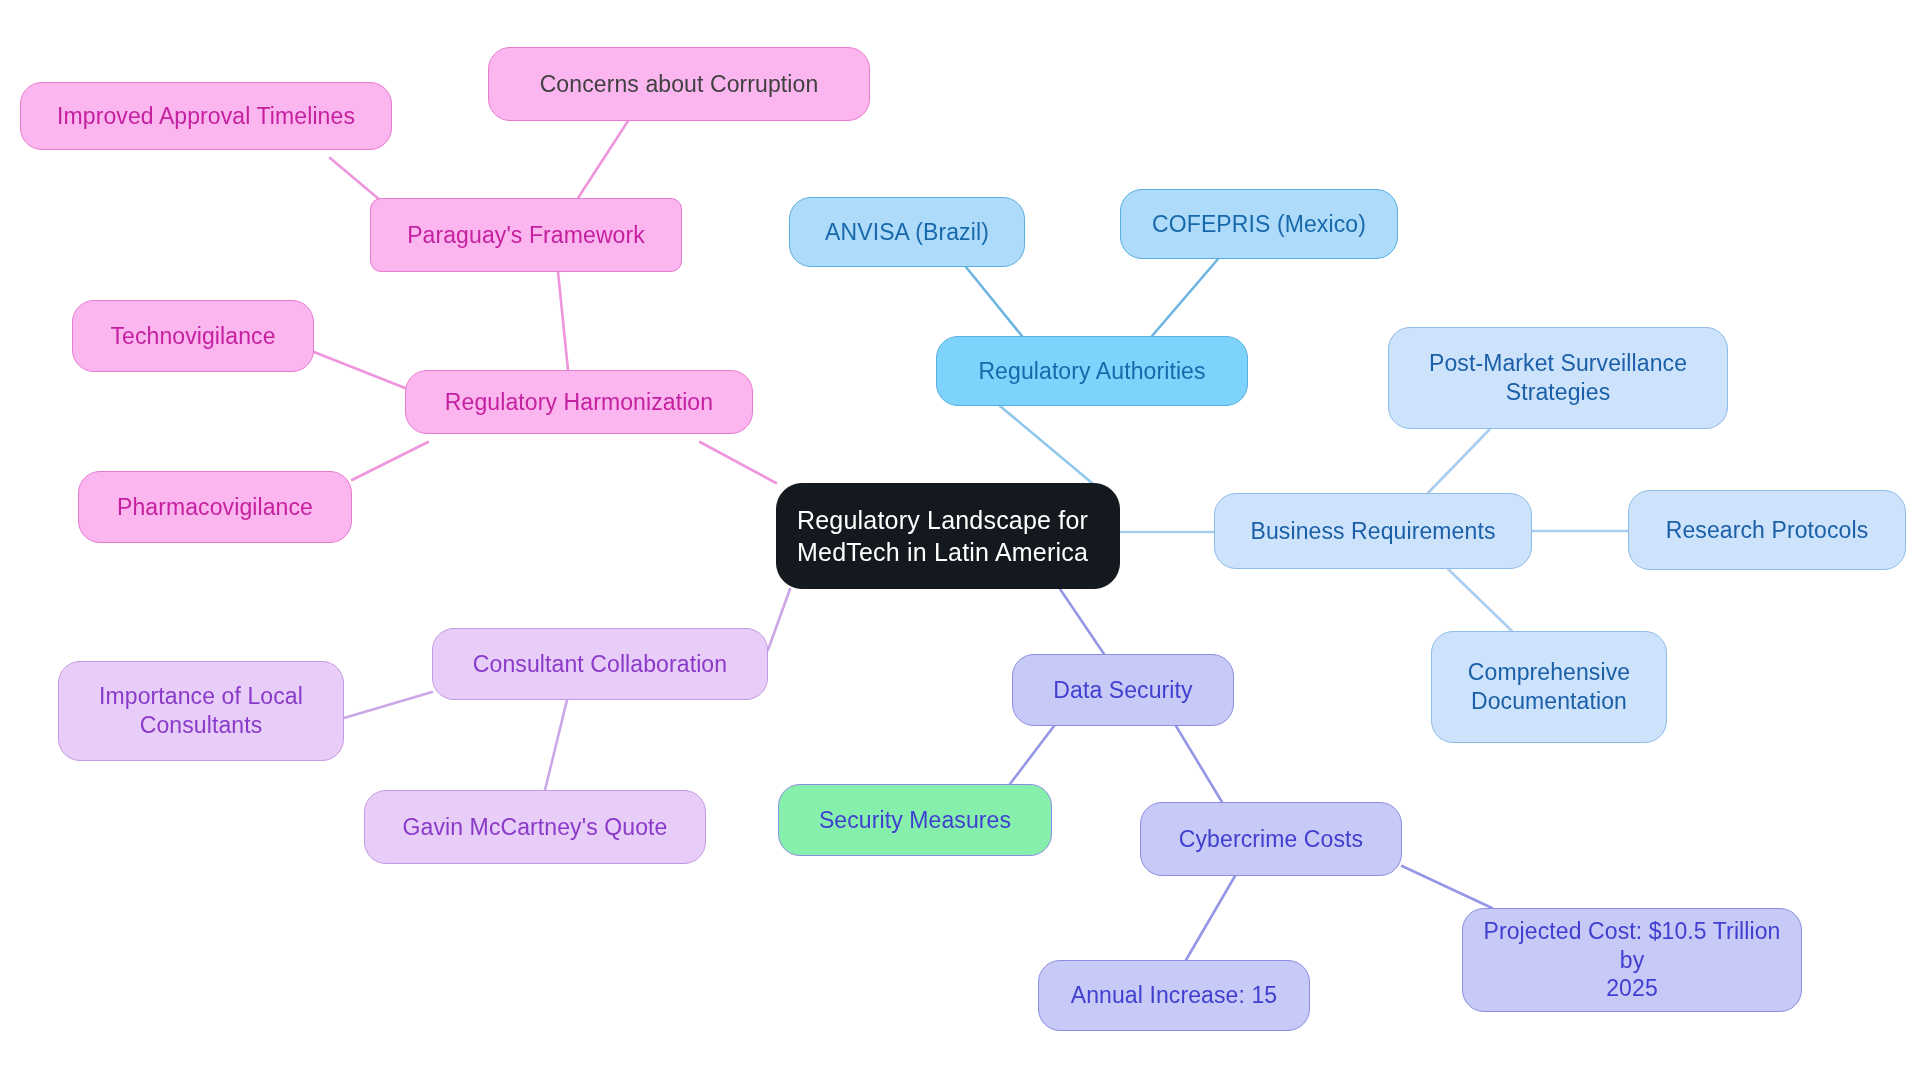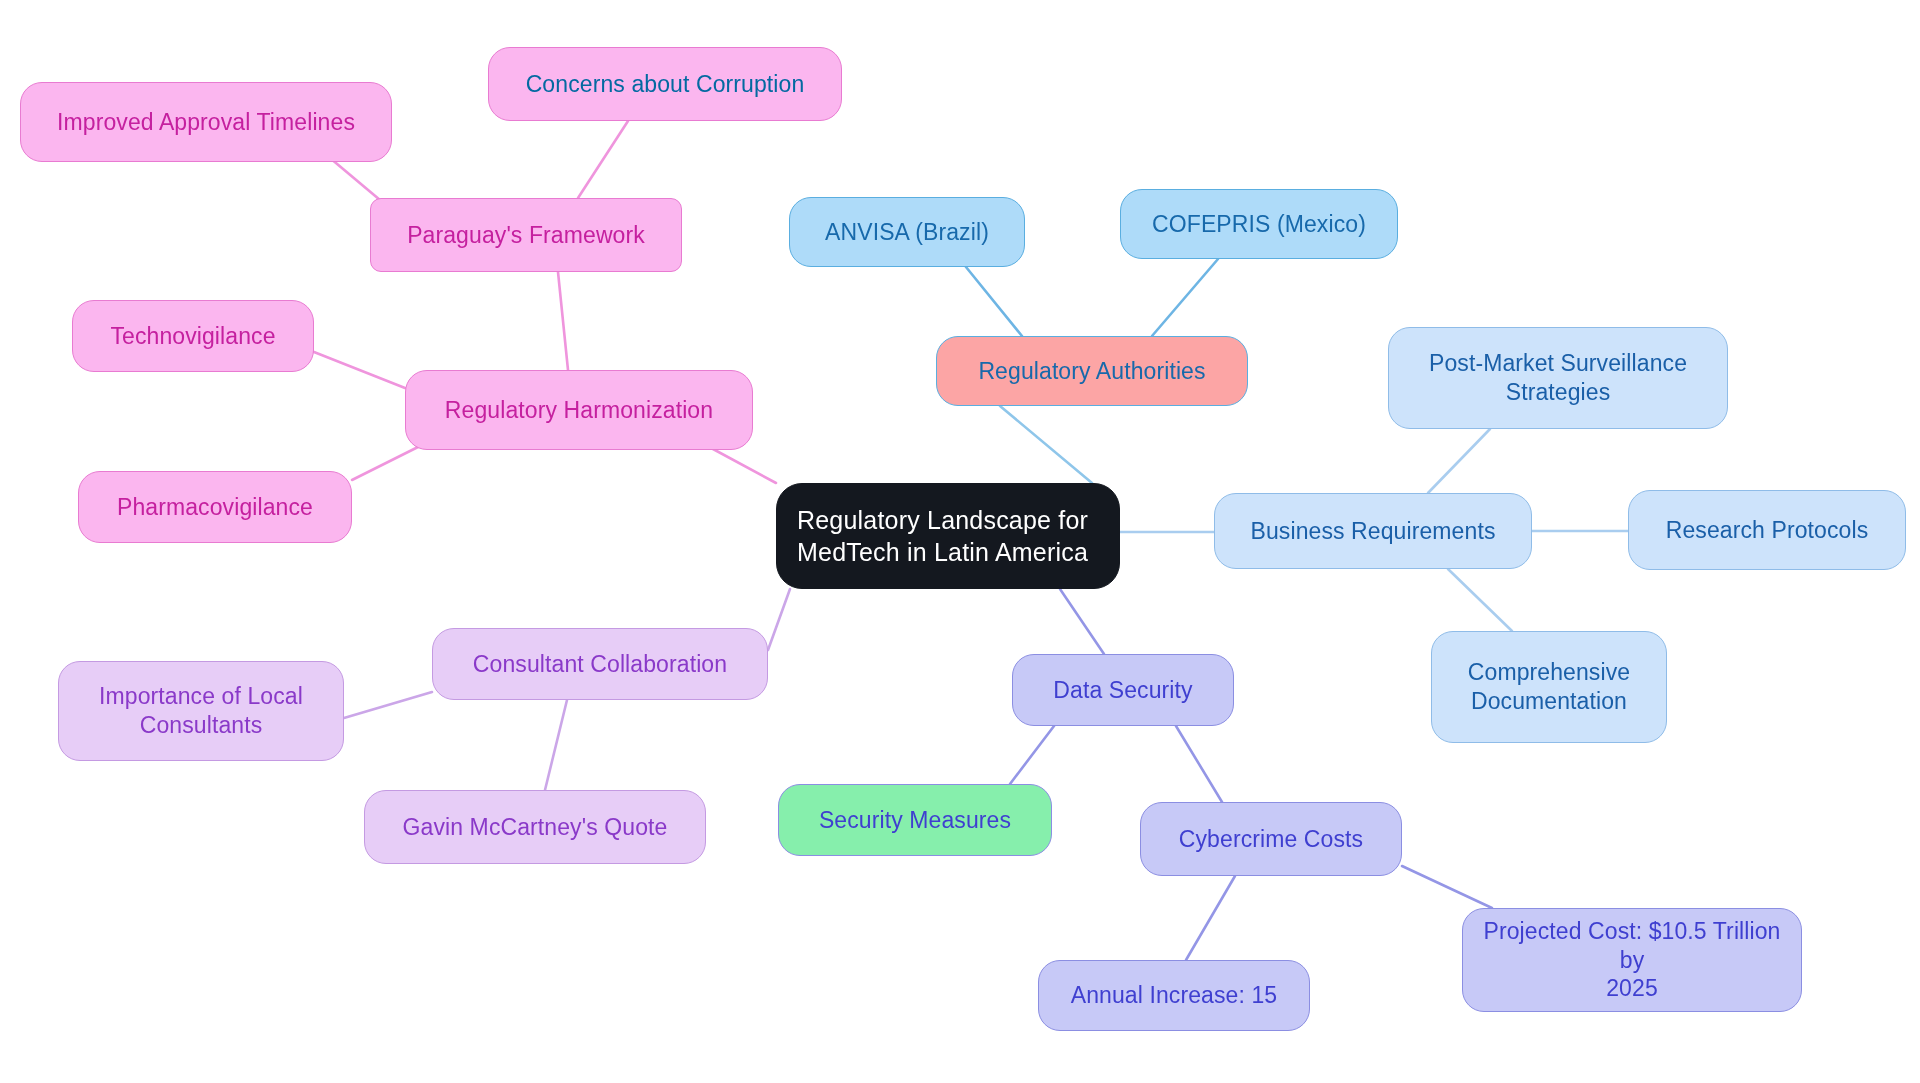--- a/index.html
+++ b/index.html
@@ -76,39 +76,39 @@
       <line x1="578" y1="198" x2="628" y2="121" stroke="#ef95dd" stroke-width="2.6" stroke-linecap="round"></line>
       <line x1="405" y1="388" x2="314" y2="352" stroke="#ef95dd" stroke-width="2.6" stroke-linecap="round"></line>
       <line x1="428" y1="442" x2="352" y2="480" stroke="#ef95dd" stroke-width="2.6" stroke-linecap="round"></line>
       <line x1="790" y1="589" x2="768" y2="650" stroke="#cba6e8" stroke-width="2.6" stroke-linecap="round"></line>
       <line x1="432" y1="692" x2="344" y2="718" stroke="#cba6e8" stroke-width="2.6" stroke-linecap="round"></line>
       <line x1="567" y1="700" x2="545" y2="790" stroke="#cba6e8" stroke-width="2.6" stroke-linecap="round"></line>
     </svg>
   <div id="node-layer">
       <div class="node root" style="left: 776px; top: 483px; width: 344px; height: 106px; background: rgb(20, 24, 31); border-color: rgb(20, 24, 31); color: rgb(255, 255, 255); font-size: 25px;">Regulatory Landscape for
 MedTech in Latin America</div>
-      <div class="node" style="left: 936px; top: 336px; width: 312px; height: 70px; background: #fca5a5; border-color: rgb(90, 174, 224); color: rgb(23, 105, 171); font-size: 23px;">Regulatory Authorities</div>
+      <div class="node" style="left: 936px; top: 336px; width: 312px; height: 70px; background: #7dd3fc; border-color: rgb(90, 174, 224); color: rgb(23, 105, 171); font-size: 23px;">Regulatory Authorities</div>
       <div class="node" style="left: 789px; top: 197px; width: 236px; height: 70px; background: rgb(174, 219, 249); border-color: rgb(90, 174, 224); color: rgb(23, 105, 171); font-size: 23px;">ANVISA (Brazil)</div>
       <div class="node" style="left: 1120px; top: 189px; width: 278px; height: 70px; background: rgb(174, 219, 249); border-color: rgb(90, 174, 224); color: rgb(23, 105, 171); font-size: 23px;">COFEPRIS (Mexico)</div>
       <div class="node" style="left: 1214px; top: 493px; width: 318px; height: 76px; background: rgb(205, 227, 251); border-color: rgb(143, 188, 232); color: rgb(26, 95, 168); font-size: 23px;">Business Requirements</div>
       <div class="node" style="left: 1388px; top: 327px; width: 340px; height: 102px; background: rgb(205, 227, 251); border-color: rgb(143, 188, 232); color: rgb(26, 95, 168); font-size: 23px;">Post-Market Surveillance
 Strategies</div>
       <div class="node" style="left: 1628px; top: 490px; width: 278px; height: 80px; background: rgb(205, 227, 251); border-color: rgb(143, 188, 232); color: rgb(26, 95, 168); font-size: 23px;">Research Protocols</div>
       <div class="node" style="left: 1431px; top: 631px; width: 236px; height: 112px; background: rgb(205, 227, 251); border-color: rgb(143, 188, 232); color: rgb(26, 95, 168); font-size: 23px;">Comprehensive
 Documentation</div>
       <div class="node" style="left: 1012px; top: 654px; width: 222px; height: 72px; background: rgb(199, 201, 247); border-color: rgb(139, 142, 226); color: rgb(63, 63, 208); font-size: 23px;">Data Security</div>
       <div class="node" style="left: 778px; top: 784px; width: 274px; height: 72px; background: #86efac; border-color: rgb(139, 142, 226); color: rgb(63, 63, 208); font-size: 23px;">Security Measures</div>
       <div class="node" style="left: 1140px; top: 802px; width: 262px; height: 74px; background: rgb(199, 201, 247); border-color: rgb(139, 142, 226); color: rgb(63, 63, 208); font-size: 23px;">Cybercrime Costs</div>
       <div class="node" style="left: 1038px; top: 960px; width: 272px; height: 71px; background: rgb(199, 201, 247); border-color: rgb(139, 142, 226); color: rgb(63, 63, 208); font-size: 23px;">Annual Increase: 15</div>
       <div class="node" style="left: 1462px; top: 908px; width: 340px; height: 104px; background: rgb(199, 201, 247); border-color: rgb(139, 142, 226); color: rgb(63, 63, 208); font-size: 23px;">Projected Cost: $10.5 Trillion by
 2025</div>
-      <div class="node" style="left: 405px; top: 370px; width: 348px; height: 80px; background: rgb(251, 182, 239); border-color: rgb(232, 123, 209); color: rgb(197, 32, 159); font-size: 23px;">Regulatory Harmonization</div>
+      <div class="node" style="left: 405px; top: 370px; width: 348px; height: 64px; background: rgb(251, 182, 239); border-color: rgb(232, 123, 209); color: rgb(197, 32, 159); font-size: 23px;">Regulatory Harmonization</div>
       <div class="node" style="left: 370px; top: 198px; width: 312px; height: 74px; background: rgb(251, 182, 239); border-color: rgb(232, 123, 209); color: rgb(197, 32, 159); font-size: 23px; border-radius: 11px;">Paraguay's Framework</div>
-      <div class="node" style="left: 20px; top: 82px; width: 372px; height: 80px; background: rgb(251, 182, 239); border-color: rgb(232, 123, 209); color: rgb(197, 32, 159); font-size: 23px;">Improved Approval Timelines</div>
-      <div class="node" style="left: 488px; top: 47px; width: 354px; height: 74px; background: rgb(251, 182, 239); border-color: rgb(232, 123, 209); color: #0369a1; font-size: 23px;">Concerns about Corruption</div>
+      <div class="node" style="left: 20px; top: 82px; width: 372px; height: 68px; background: rgb(251, 182, 239); border-color: rgb(232, 123, 209); color: rgb(197, 32, 159); font-size: 23px;">Improved Approval Timelines</div>
+      <div class="node" style="left: 488px; top: 47px; width: 382px; height: 74px; background: rgb(251, 182, 239); border-color: rgb(232, 123, 209); color: #404040; font-size: 23px;">Concerns about Corruption</div>
       <div class="node" style="left: 72px; top: 300px; width: 242px; height: 72px; background: rgb(251, 182, 239); border-color: rgb(232, 123, 209); color: rgb(197, 32, 159); font-size: 23px;">Technovigilance</div>
       <div class="node" style="left: 78px; top: 471px; width: 274px; height: 72px; background: rgb(251, 182, 239); border-color: rgb(232, 123, 209); color: rgb(197, 32, 159); font-size: 23px;">Pharmacovigilance</div>
       <div class="node" style="left: 432px; top: 628px; width: 336px; height: 72px; background: rgb(231, 205, 247); border-color: rgb(196, 154, 226); color: rgb(138, 57, 201); font-size: 23px;">Consultant Collaboration</div>
       <div class="node" style="left: 58px; top: 661px; width: 286px; height: 100px; background: rgb(231, 205, 247); border-color: rgb(196, 154, 226); color: rgb(138, 57, 201); font-size: 23px;">Importance of Local
 Consultants</div>
       <div class="node" style="left: 364px; top: 790px; width: 342px; height: 74px; background: rgb(231, 205, 247); border-color: rgb(196, 154, 226); color: rgb(138, 57, 201); font-size: 23px;">Gavin McCartney's Quote</div>
     </div>
 </div>
 
 </body></html>

